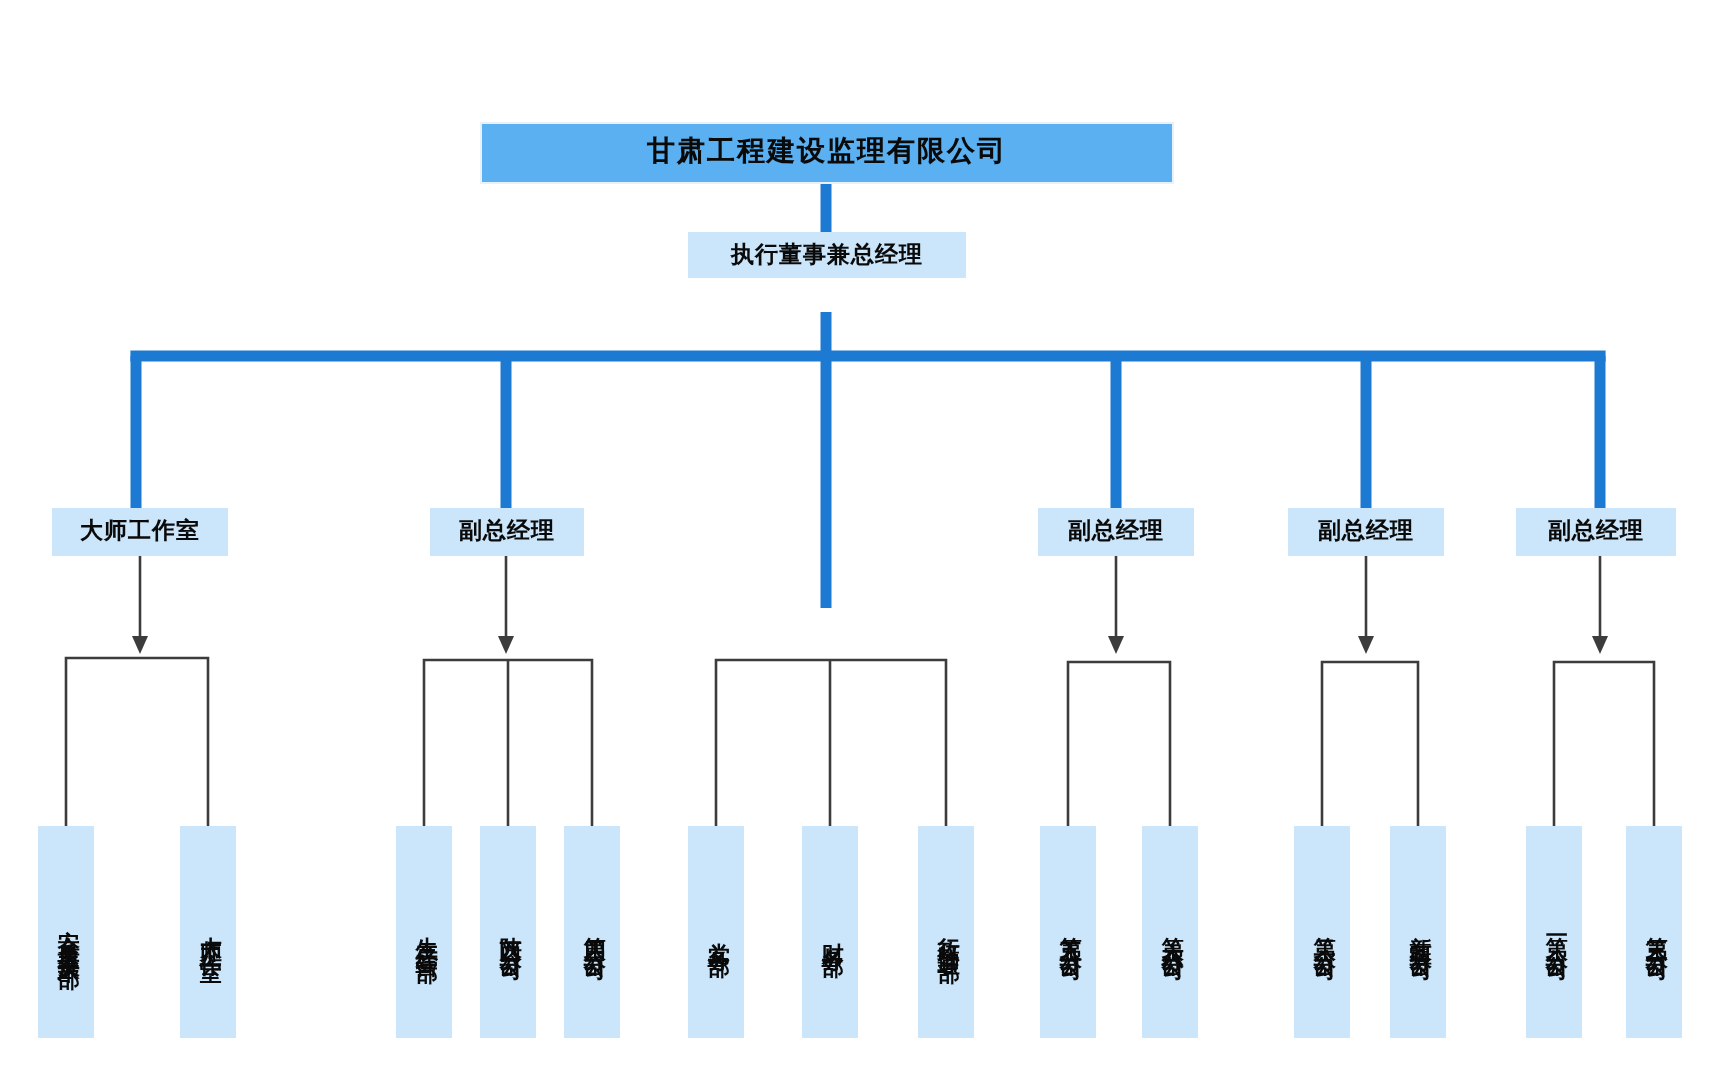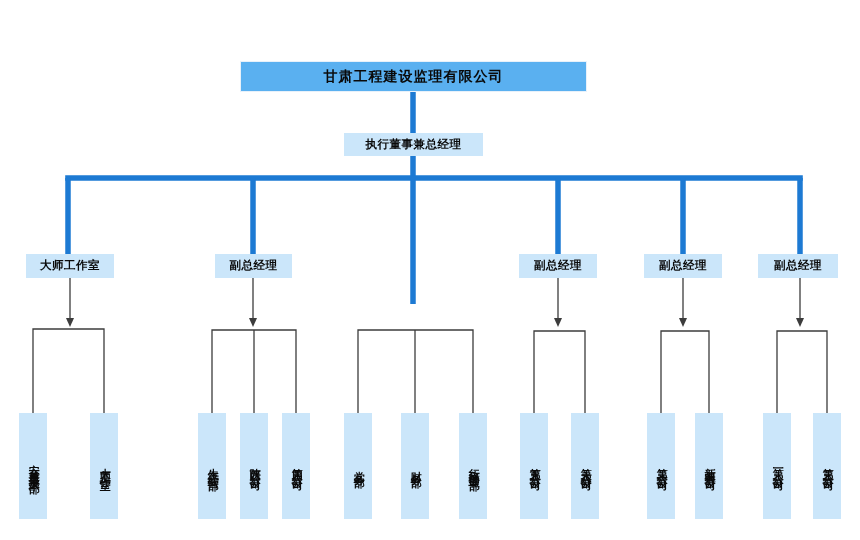--- a/index.html
+++ b/index.html
@@ -84,21 +84,21 @@
       <polygon points="66,318 74,318 70,327"></polygon>
       <polygon points="249,318 257,318 253,327"></polygon>
       <polygon points="554,318 562,318 558,327"></polygon>
       <polygon points="679,318 687,318 683,327"></polygon>
       <polygon points="796,318 804,318 800,327"></polygon>
     </g>
   </svg>
 
   <div class="node root-node" style="left:240px;top:61px;width:347px;height:31px;">甘肃工程建设监理有限公司</div>
 
-  <div class="node mid-node" style="left:344px;top:133px;width:139px;height:23px;">执行董事兼总经理</div>
+  <div class="node mid-node" style="left:344px;top:116px;width:139px;height:23px;">执行董事兼总经理</div>
 
   <div class="node mid-node" style="left:26px;top:254px;width:88px;height:24px;">大师工作室</div>
   <div class="node mid-node" style="left:215px;top:254px;width:77px;height:24px;">副总经理</div>
   <div class="node mid-node" style="left:519px;top:254px;width:78px;height:24px;">副总经理</div>
   <div class="node mid-node" style="left:644px;top:254px;width:78px;height:24px;">副总经理</div>
   <div class="node mid-node" style="left:758px;top:254px;width:80px;height:24px;">副总经理</div>
 
   <div class="node vbox" style="left:19px;top:413px;width:28px;height:106px;">安全质量技术部</div>
   <div class="node vbox" style="left:90px;top:413px;width:28px;height:106px;">大师工作室</div>
 

